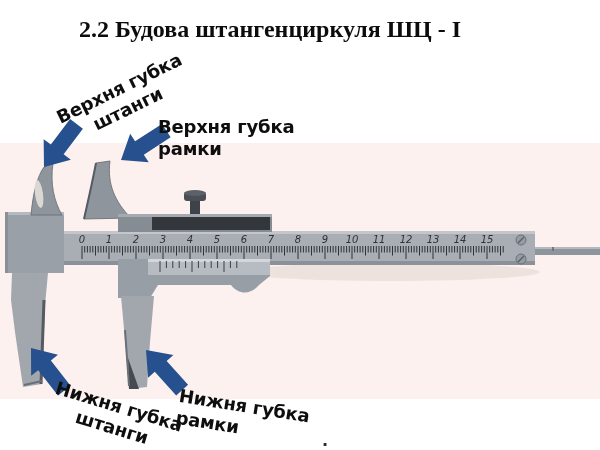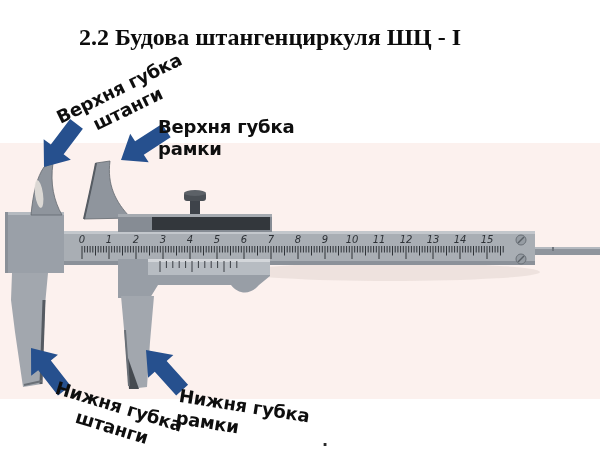--- a/index.html
+++ b/index.html
@@ -1,18 +1,18 @@
 <!DOCTYPE html>
 <html style="--arrow_blue: #26508e; --photo_bg: #fcf1ee; --metal_light: #a9aeb4; --metal_mid: #9aa0a8; --metal_dark: #868c94; --plate_gray: #b7bcc2; --strip_dark: #33373c; --tick_ink: #2e3237;"><head>
 <meta charset="utf-8">
 <style>
   html,body{margin:0;padding:0;background:#ffffff;}
   .slide{position:relative;width:600px;height:450px;background:#ffffff;overflow:hidden;
          font-family:"DejaVu Sans",sans-serif;}
-  .title{position:absolute;left:0;top:24px;width:540px;margin:0;text-align:center;
+  .title{position:absolute;left:0;top:16px;width:540px;margin:0;text-align:center;
          font-family:"Liberation Serif",serif;font-weight:bold;font-size:24px;color:#0c0c0c;}
   .figure-svg{position:absolute;left:0;top:0;}
   .photo-bg{fill:var(--photo_bg);}
   .arrow{fill:var(--arrow_blue);}
   .metal{fill:var(--metal_light);}
   .metal-mid{fill:var(--metal_mid);}
   .metal-dark{fill:var(--metal_dark);}
   .plate{fill:var(--plate_gray);}
   .strip{fill:var(--strip_dark);}
   .tick{stroke:var(--tick_ink);stroke-width:1;}

